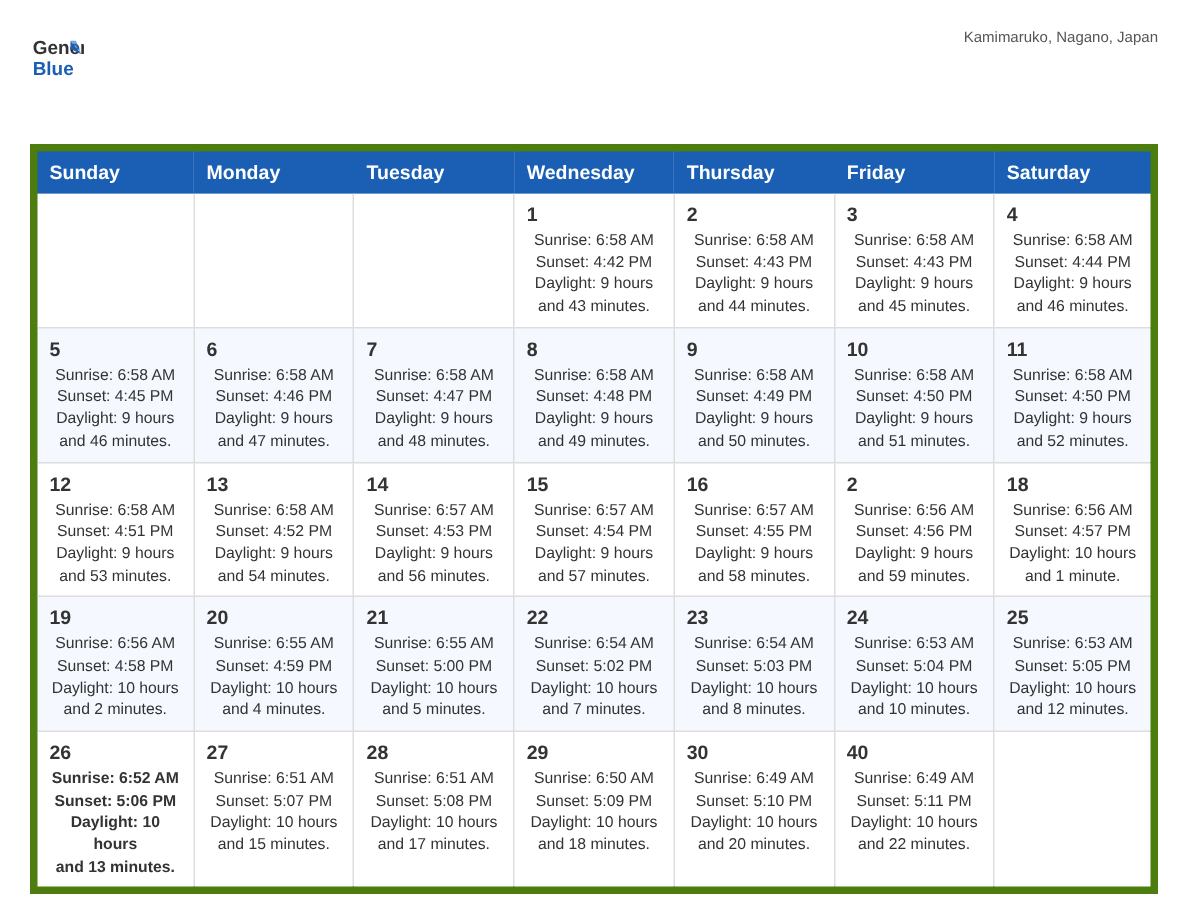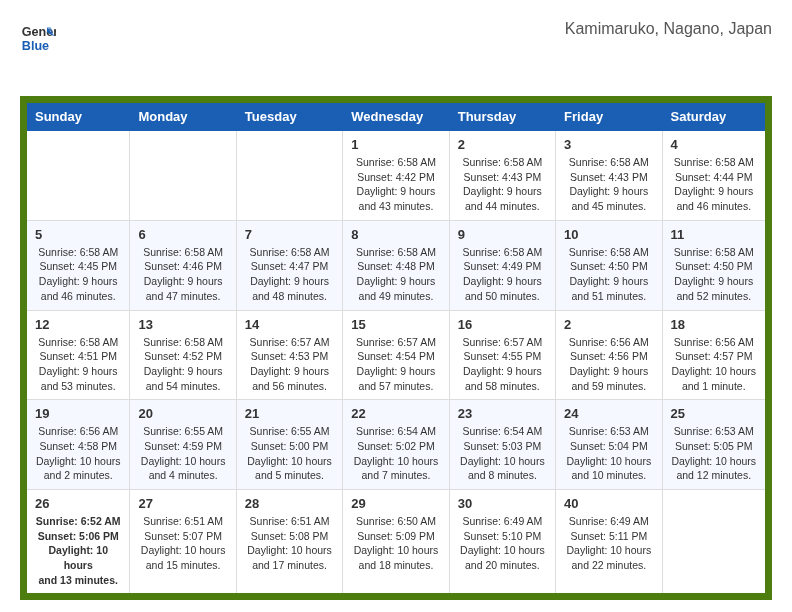--- a/index.html
+++ b/index.html
@@ -27,27 +27,27 @@
     }
     .title-section {
       text-align: right;
     }
     .month-title {
       font-size: 36px;
       color: #333;
       font-weight: normal;
     }
     .location {
-      font-size: 16px;
+      font-size: 10px;
       color: #555;
     }
     .calendar {
       width: 100%;
       border-collapse: collapse;
-      border: 7px solid #4d7c0f;
+      border: 5px solid #4d7c0f;
       margin-top: 40px;
     }
     .calendar th {
       background: #1a5fb4;
       color: #fff;
       font-size: 13px;
       font-weight: bold;
       padding: 6px 8px;
       text-align: left;
       border: 1px solid #1a5fb4;

